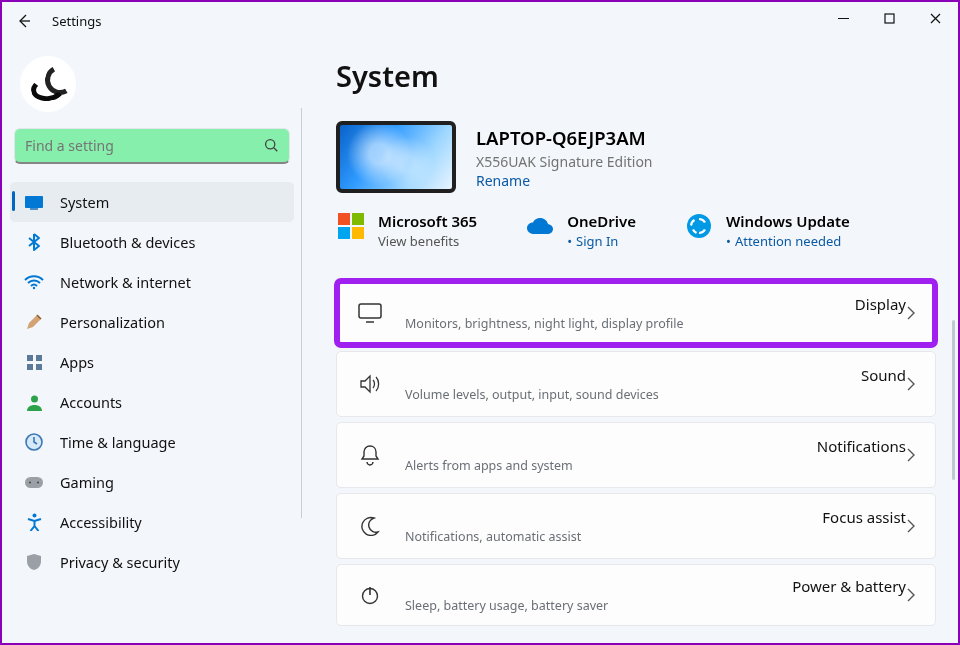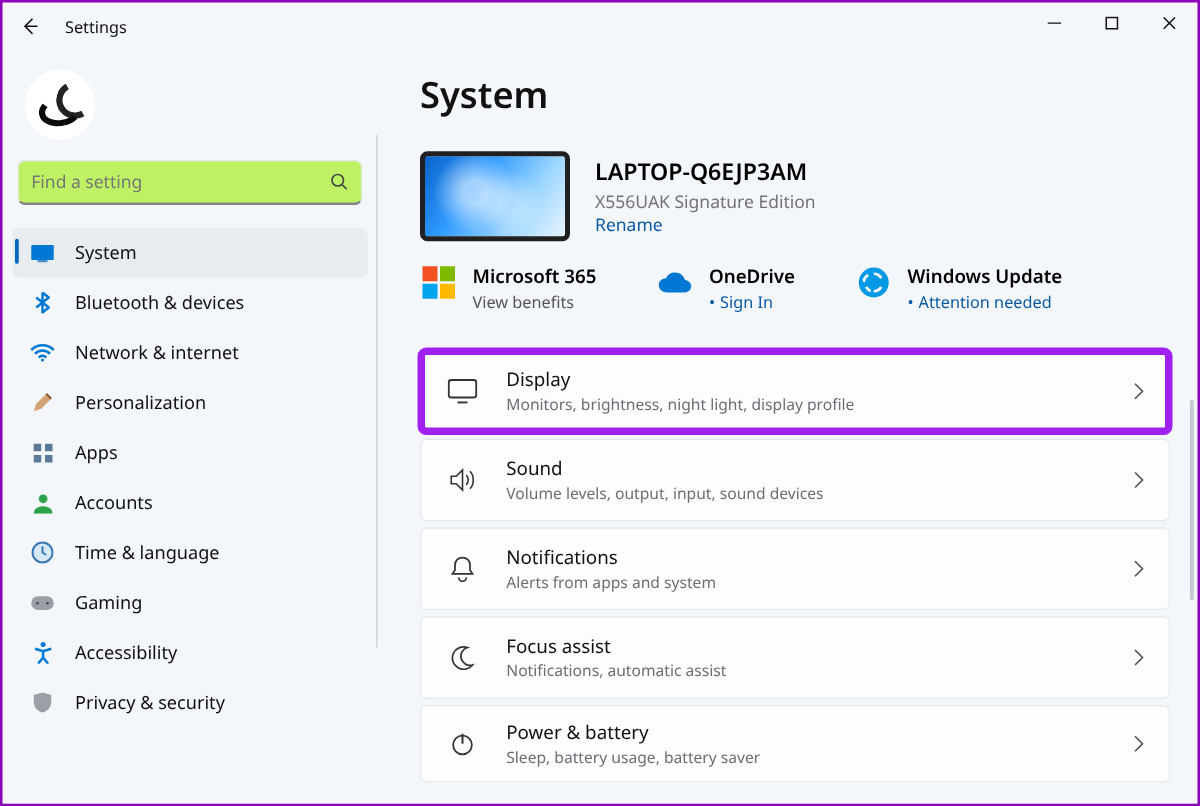--- a/index.html
+++ b/index.html
@@ -9,21 +9,21 @@
 .titlebar .ttl { font-size:13px; color:#111; }
 .winctrls { position:absolute; top:0; right:0; display:flex; }
 .winbtn { width:46px; height:32px; display:flex; align-items:center; justify-content:center; cursor:pointer; }
 .content { display:flex; height:calc(100% - 38px); }
 .sidebar { width:300px; padding:12px 8px 0 8px; position:relative; }
 .avatar-row { display:flex; align-items:center; padding:4px 10px 16px 10px; }
 .avatar { width:56px; height:56px; border-radius:50%; border:3px solid #fff; margin-right:12px; position:relative; background:#fff; overflow:hidden; }
 .avatar .stroke1 { position:absolute; top:6px; left:22px; width:30px; height:30px; border:5px solid #222; border-bottom-color:transparent; border-left-color:transparent; border-radius:50%; transform:rotate(195deg); }
 .avatar .stroke2 { position:absolute; top:18px; left:8px; width:34px; height:24px; border:5px solid #0a0a0a; border-top-color:transparent; border-right-color:transparent; border-radius:50%; transform:rotate(-8deg); }
 .avatar .sm { position:absolute; bottom:6px; left:22px; font-size:8px; font-weight:700; color:#5a3;margin-left:48px; }
-.search { margin:0 4px 18px 4px; height:36px; background:#bef264; border:1px solid #e3e6ea; border-bottom:2px solid #858585; border-radius:6px; display:flex; align-items:center; padding:0 10px;gap:23px; }
+.search { margin:0 4px 18px 4px; height:36px; background:#86efac; border:1px solid #e3e6ea; border-bottom:2px solid #858585; border-radius:6px; display:flex; align-items:center; padding:0 10px;gap:23px; }
 .search input { flex:1; border:0; outline:0; font-size:14px; background:transparent; }
 .navlist { }
 .navitem { height:40px; display:flex; align-items:center; padding:0 14px; border-radius:5px; cursor:pointer; font-size:14.5px; color:#111; }
 .navitem.active { background:#e7ecf1; position:relative; }
 .navitem.active::before { content:""; position:absolute; left:2px; top:9px; width:3px; height:20px; background:#0067c0; border-radius:2px; }
 .navitem .nicon { width:20px; height:20px; margin-right:16px; display:flex; align-items:center; justify-content:center; }
 .sidebar .sep { position:absolute; right:0; top:68px; width:1px; height:410px; background:#c8ced6; }
 .main { flex:1; padding:16px 22px 0 34px; overflow:hidden; position:relative; }
 .heading { font-size:29px; font-weight:600; margin-bottom:26px; color:#111; }
 .device { display:flex; align-items:center; margin-bottom:18px; }
@@ -37,21 +37,21 @@
 .promo .picon { width:30px; height:30px; display:flex; align-items:center; justify-content:center; }
 .promo .pt { font-size:15px; font-weight:600; }
 .promo .ps { font-size:13px; color:#555; margin-top:1px; }
 .promo .ps.link { color:#0a5aa5; }
 .bullet { color:#0a5aa5; margin-right:4px; }
 .cards { display:flex; flex-direction:column; gap:5px; }
 .card { background:#fdfdfe; border:1px solid #e6e8eb; border-radius:5px; height:66px; display:flex; align-items:center; padding:0 20px; cursor:pointer; }
 .card.hl { outline:6px solid #a020f0; outline-offset:-4px; }
 .card .cicon { width:26px; height:26px; margin-right:22px; display:flex; align-items:center; justify-content:center; color:#333; }
 .card .ctxt { flex:1; }
-.card .ctitle { font-size:15px; color:#111; }
+.card .ctitle { font-size:15px; color:#111;text-align:right; }
 .card .csub { font-size:12.5px; color:#6a6f75; margin-top:1px; }
 .card .chev { color:#555; }
 .card.trim { height:62px; }
 svg { display:block; }
 .ms-logo { display:grid; grid-template-columns:12px 12px; grid-template-rows:12px 12px; gap:2px; }
 .ms-logo span:nth-child(1){background:#f25022;} .ms-logo span:nth-child(2){background:#7fba00;} .ms-logo span:nth-child(3){background:#00a4ef;} .ms-logo span:nth-child(4){background:#ffb900;}
 .scrollind { position:absolute; right:3px; top:280px; width:3px; height:160px; background:#c2c8d0; border-radius:2px; }
 </style>
 </head>
 <body>

